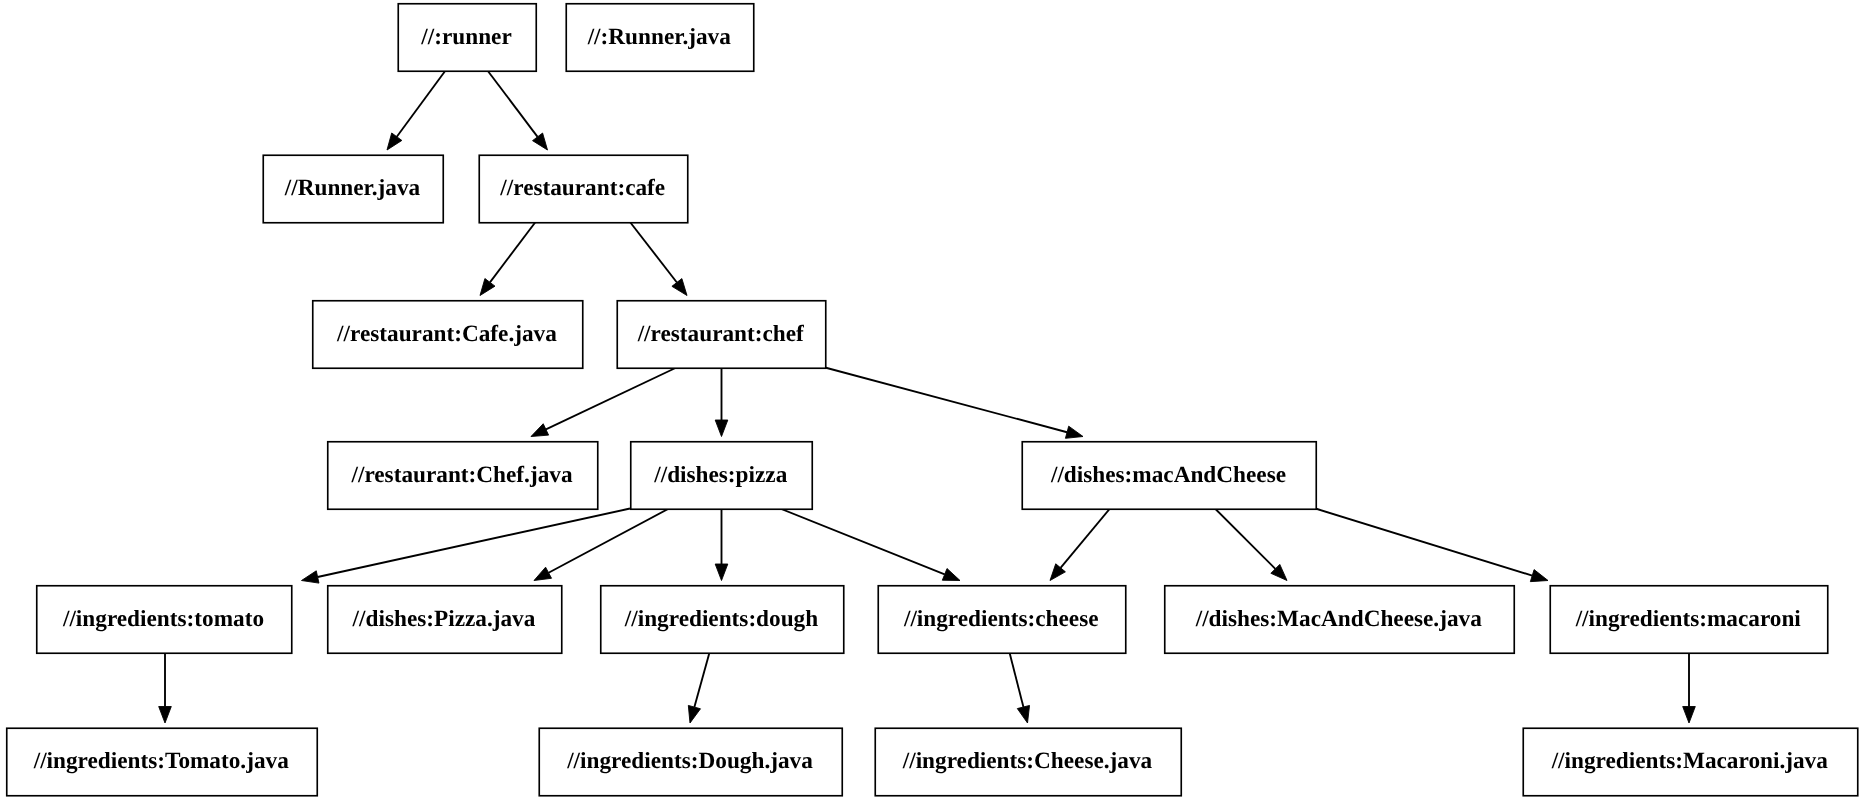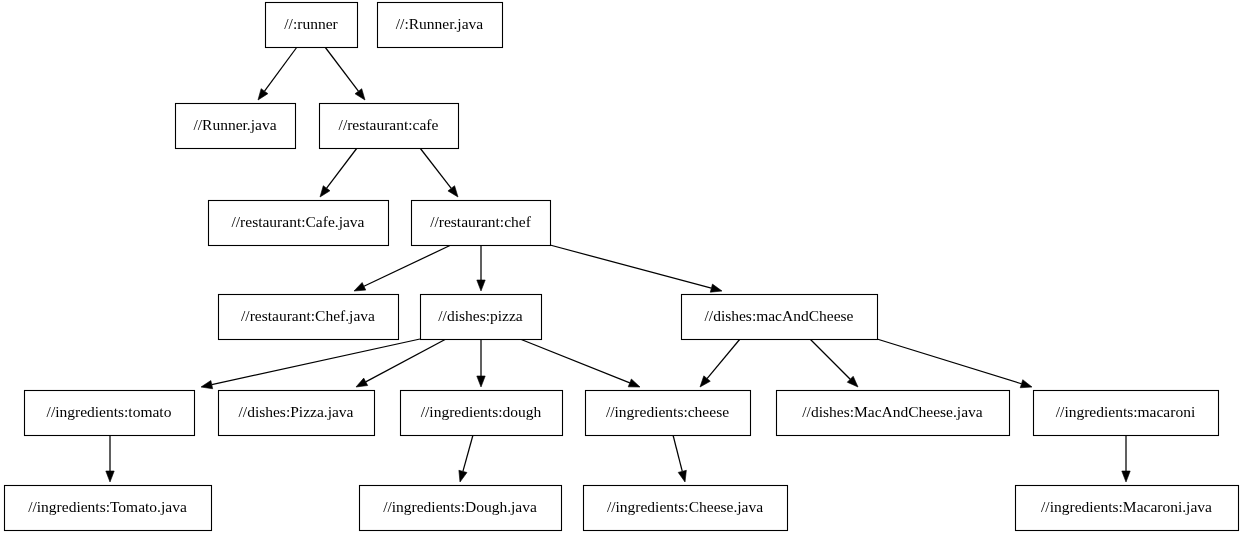--- a/index.html
+++ b/index.html
@@ -7,20 +7,21 @@
     padding: 0;
     background: #ffffff;
   }
   #graph-root {
     position: relative;
     width: 1242px;
     height: 539px;
     background: #ffffff;
     overflow: hidden;
     font-family: "Liberation Serif", "DejaVu Serif", serif;
+    font-weight: bold;
   }
   svg#graph-canvas {
     position: absolute;
     left: 0;
     top: 0;
     width: 1242px;
     height: 539px;
     display: block;
   }
   .node-box {

